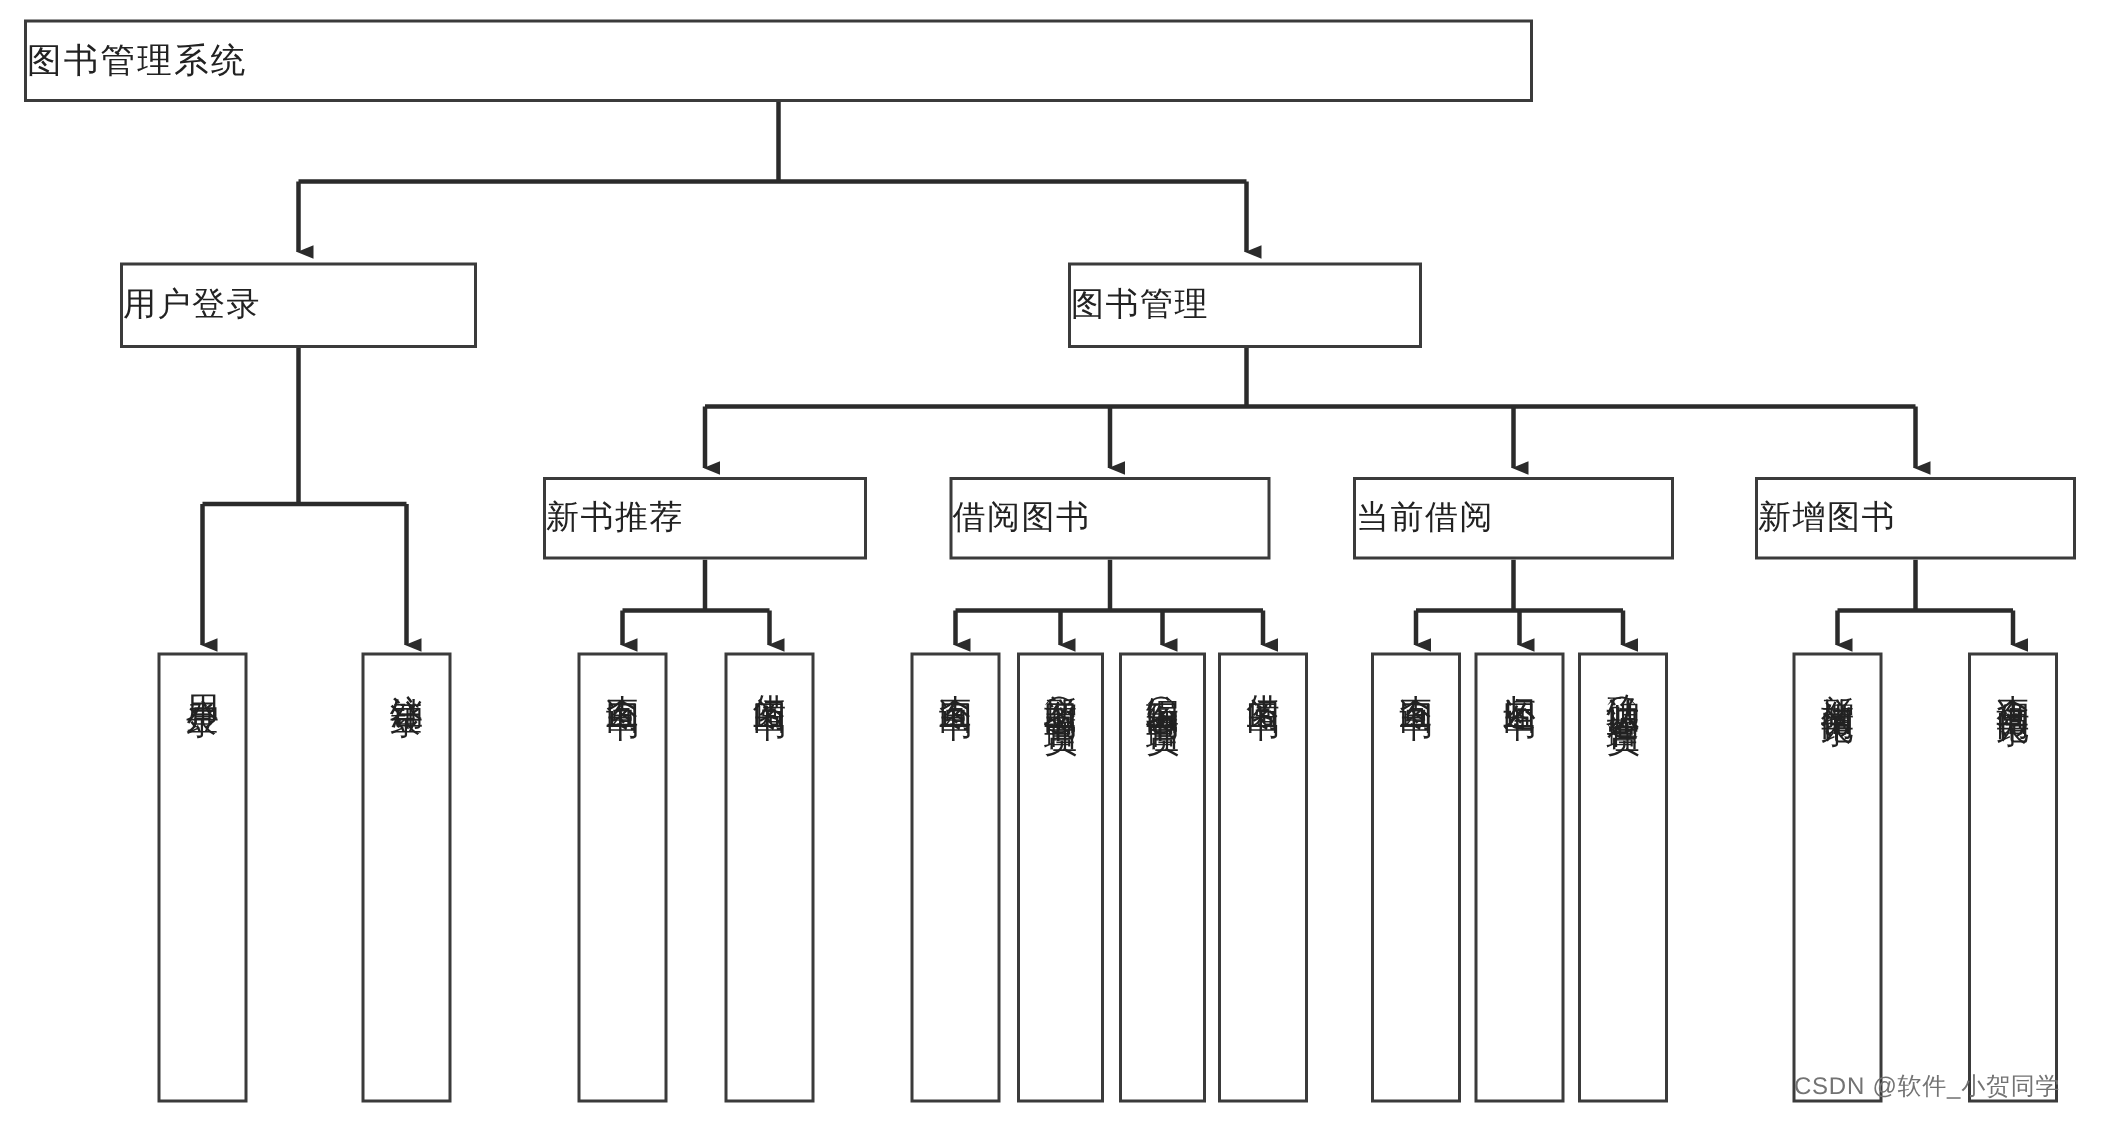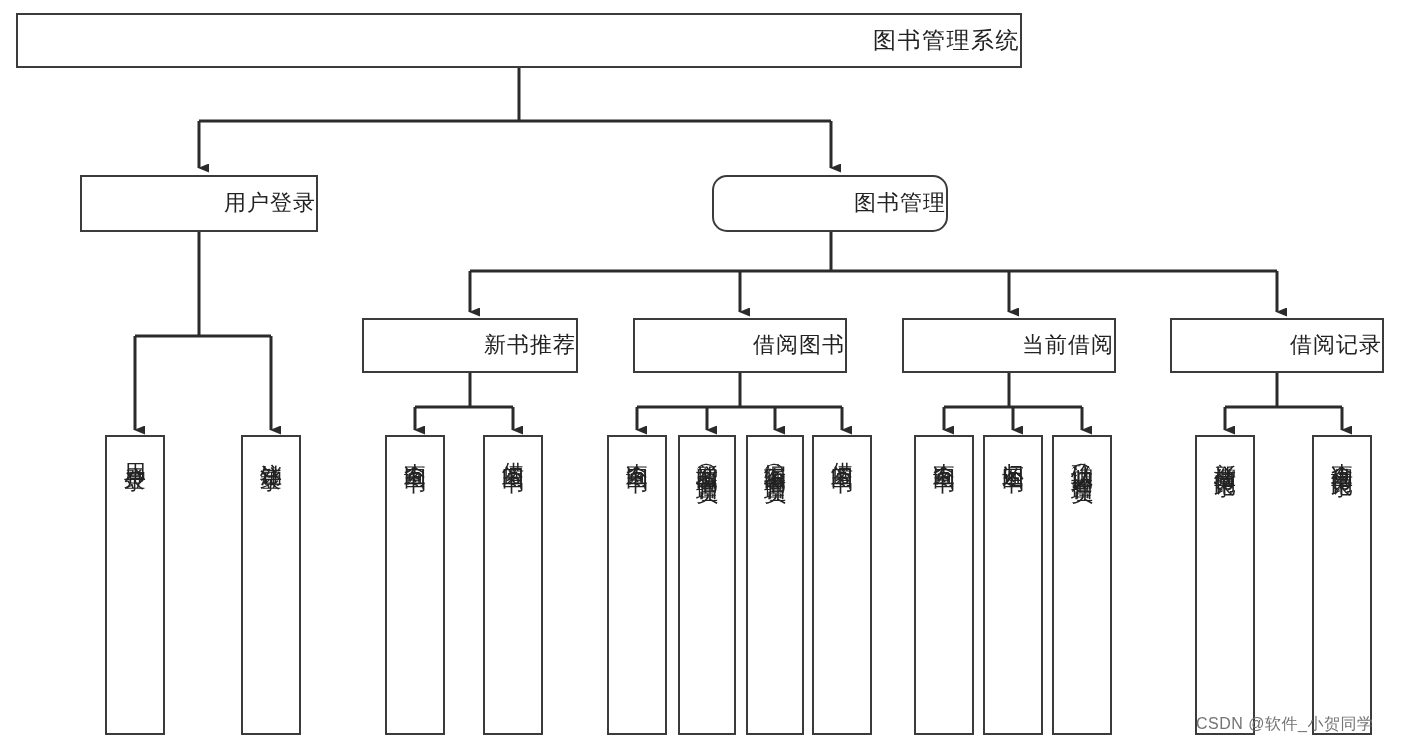--- a/index.html
+++ b/index.html
@@ -12,21 +12,21 @@
     position:relative;
   }
   #diagram{position:absolute;left:0;top:0;width:1405px;height:747px;}
   .node{
     position:absolute;
     box-sizing:border-box;
     background:#ffffff;
     border:2px solid #3b3b3b;
     display:flex;
     align-items:center;
-    justify-content:flex-end;
+    justify-content:flex-start;
     color:#222222;
   }
   .node .label{
     color:#222;
     line-height:1.12;
     text-align:center;
     white-space:pre-line;
   }
   
   .node.h .label{font-size:22px;letter-spacing:1px;}
@@ -108,35 +108,35 @@
     </g>
   </svg>
 
   <div class="node h root" style="left:16px;top:13px;width:1006px;height:55px;">
     <span class="label">图书管理系统</span>
   </div>
 
   <div class="node h" style="left:80px;top:175px;width:238px;height:57px;">
     <span class="label">用户登录</span>
   </div>
-  <div class="node h" style="left:712px;top:175px;width:236px;height:57px;border-radius:15px;">
+  <div class="node h" style="left:712px;top:175px;width:236px;height:57px;">
     <span class="label">图书管理</span>
   </div>
 
   <div class="node h" style="left:362px;top:318px;width:216px;height:55px;">
     <span class="label">新书推荐</span>
   </div>
   <div class="node h" style="left:633px;top:318px;width:214px;height:55px;">
     <span class="label">借阅图书</span>
   </div>
   <div class="node h" style="left:902px;top:318px;width:214px;height:55px;">
     <span class="label">当前借阅</span>
   </div>
   <div class="node h" style="left:1170px;top:318px;width:214px;height:55px;">
-    <span class="label">借阅记录</span>
+    <span class="label">新增图书</span>
   </div>
 
   <div class="node v" style="left:105px;top:435px;width:60px;height:300px;">
     <span class="label">用户登录</span>
   </div>
   <div class="node v" style="left:241px;top:435px;width:60px;height:300px;">
     <span class="label">注销登录</span>
   </div>
 
   <div class="node v" style="left:385px;top:435px;width:60px;height:300px;">

